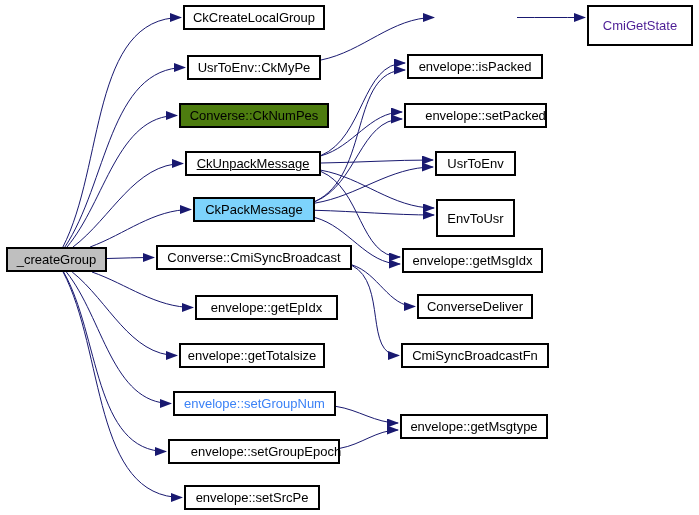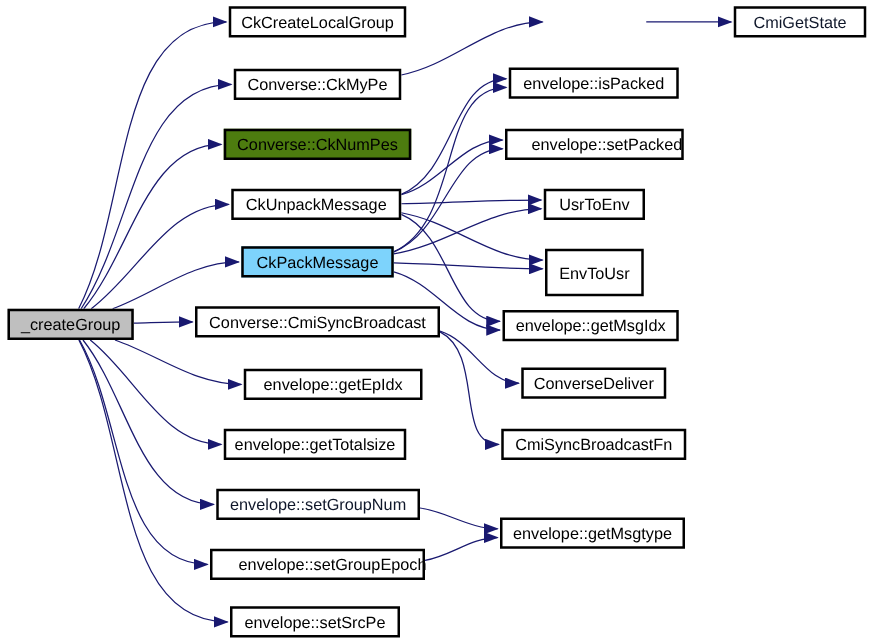--- a/index.html
+++ b/index.html
@@ -67,31 +67,31 @@
         <path d="M315.0,217.5 C348.9,226.8 366.1,264.0 400.0,264.0" fill="none" stroke="#191970" stroke-width="1" marker-end="url(#arrowhead)"></path>
         <path d="M352.0,264.9 C378.4,273.2 388.6,306.5 415.0,306.5" fill="none" stroke="#191970" stroke-width="1" marker-end="url(#arrowhead)"></path>
         <path d="M352.0,265.5 C387.5,283.5 363.5,355.5 399.0,355.5" fill="none" stroke="#191970" stroke-width="1" marker-end="url(#arrowhead)"></path>
         <path d="M336.0,406.4 C358.5,409.7 375.5,423.0 398.0,423.0" fill="none" stroke="#191970" stroke-width="1" marker-end="url(#arrowhead)"></path>
         <path d="M340.0,448.3 C361.3,444.6 376.7,430.0 398.0,430.0" fill="none" stroke="#191970" stroke-width="1" marker-end="url(#arrowhead)"></path>
       </g>
   </svg>
 
 <div class="node root" style="left: 6px; top: 247px; width: 101px; height: 25px; border-color: rgb(0, 0, 0); background: rgb(191, 191, 191); color: rgb(0, 0, 0);">_createGroup</div>
     <div class="node" style="left: 183px; top: 5px; width: 142px; height: 25px; border-color: rgb(0, 0, 0); background: rgb(255, 255, 255); color: rgb(0, 0, 0);">CkCreateLocalGroup</div>
-    <div class="node" style="left: 187px; top: 55px; width: 134px; height: 25px; border-color: rgb(0, 0, 0); background: rgb(255, 255, 255); color: rgb(0, 0, 0);">Converse::CkMyPe</div>
+    <div class="node" style="left: 187px; top: 55px; width: 134px; height: 25px; border-color: rgb(0, 0, 0); background: rgb(255, 255, 255); color: rgb(0, 0, 0);">UsrToEnv::CkMyPe</div>
     <div class="node" style="left: 179px; top: 103px; width: 150px; height: 25px; border-color: rgb(0, 0, 0); background: #4d7c0f; color: rgb(0, 0, 0);">Converse::CkNumPes</div>
-    <div class="node" style="left: 185px; top: 151px; width: 136px; height: 25px; border-color: rgb(0, 0, 0); background: rgb(255, 255, 255); color: rgb(0, 0, 0);">CkUnpackMessage</div>
+    <div class="node" style="left: 185px; top: 151px; width: 136px; height: 25px; border-color: rgb(0, 0, 0); background: rgb(255, 255, 255); color: rgb(0, 0, 0); text-decoration: underline;">CkUnpackMessage</div>
     <div class="node" style="left: 193px; top: 197px; width: 122px; height: 25px; border-color: rgb(0, 0, 0); background: #7dd3fc; color: rgb(0, 0, 0);">CkPackMessage</div>
     <div class="node" style="left: 156px; top: 245px; width: 196px; height: 25px; border-color: rgb(0, 0, 0); background: rgb(255, 255, 255); color: rgb(0, 0, 0);">Converse::CmiSyncBroadcast</div>
     <div class="node" style="left: 195px; top: 295px; width: 143px; height: 25px; border-color: rgb(0, 0, 0); background: rgb(255, 255, 255); color: rgb(0, 0, 0);">envelope::getEpIdx</div>
     <div class="node" style="left: 179px; top: 343px; width: 146px; height: 25px; border-color: rgb(0, 0, 0); background: rgb(255, 255, 255); color: rgb(0, 0, 0);">envelope::getTotalsize</div>
-    <div class="node" style="left: 173px; top: 391px; width: 163px; height: 25px; border-color: rgb(0, 0, 0); background: rgb(255, 255, 255); color: #0f172a;">envelope::setGroupNum</div>
+    <div class="node" style="left: 173px; top: 391px; width: 163px; height: 25px; border-color: rgb(0, 0, 0); background: rgb(255, 255, 255); color: #3b82f6;">envelope::setGroupNum</div>
     <div class="node" style="left: 168px; top: 439px; width: 172px; height: 25px; border-color: rgb(0, 0, 0); background: rgb(255, 255, 255); color: rgb(0, 0, 0); padding-left: 24px;">envelope::setGroupEpoch</div>
     <div class="node" style="left: 184px; top: 485px; width: 136px; height: 25px; border-color: rgb(0, 0, 0); background: rgb(255, 255, 255); color: rgb(0, 0, 0);">envelope::setSrcPe</div>
-    <div class="node" style="left: 587px; top: 5px; width: 106px; height: 25px; border-color: rgb(0, 0, 0); background: rgb(255, 255, 255); color: #0f172a;">CmiGetState</div>
+    <div class="node" style="left: 587px; top: 5px; width: 106px; height: 41px; border-color: rgb(0, 0, 0); background: rgb(255, 255, 255); color: #4c1d95;">CmiGetState</div>
     <div class="node" style="left: 407px; top: 54px; width: 136px; height: 25px; border-color: rgb(0, 0, 0); background: rgb(255, 255, 255); color: rgb(0, 0, 0);">envelope::isPacked</div>
     <div class="node" style="left: 404px; top: 103px; width: 143px; height: 25px; border-color: rgb(0, 0, 0); background: rgb(255, 255, 255); color: rgb(0, 0, 0); padding-left: 20px;">envelope::setPacked</div>
     <div class="node" style="left: 435px; top: 151px; width: 81px; height: 25px; border-color: rgb(0, 0, 0); background: rgb(255, 255, 255); color: rgb(0, 0, 0);">UsrToEnv</div>
     <div class="node" style="left: 436px; top: 199px; width: 79px; height: 38px; border-color: rgb(0, 0, 0); background: rgb(255, 255, 255); color: rgb(0, 0, 0);">EnvToUsr</div>
     <div class="node" style="left: 402px; top: 248px; width: 141px; height: 25px; border-color: rgb(0, 0, 0); background: rgb(255, 255, 255); color: rgb(0, 0, 0);">envelope::getMsgIdx</div>
     <div class="node" style="left: 417px; top: 294px; width: 116px; height: 25px; border-color: rgb(0, 0, 0); background: rgb(255, 255, 255); color: rgb(0, 0, 0);">ConverseDeliver</div>
     <div class="node" style="left: 401px; top: 343px; width: 148px; height: 25px; border-color: rgb(0, 0, 0); background: rgb(255, 255, 255); color: rgb(0, 0, 0);">CmiSyncBroadcastFn</div>
     <div class="node" style="left: 400px; top: 414px; width: 148px; height: 25px; border-color: rgb(0, 0, 0); background: rgb(255, 255, 255); color: rgb(0, 0, 0);">envelope::getMsgtype</div>
   </div>
 

